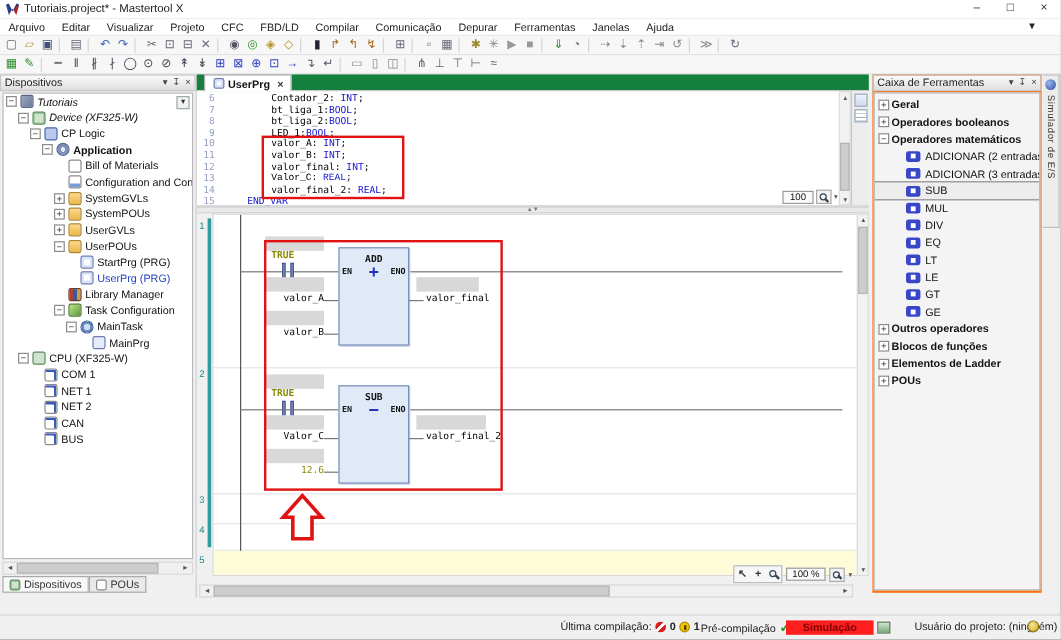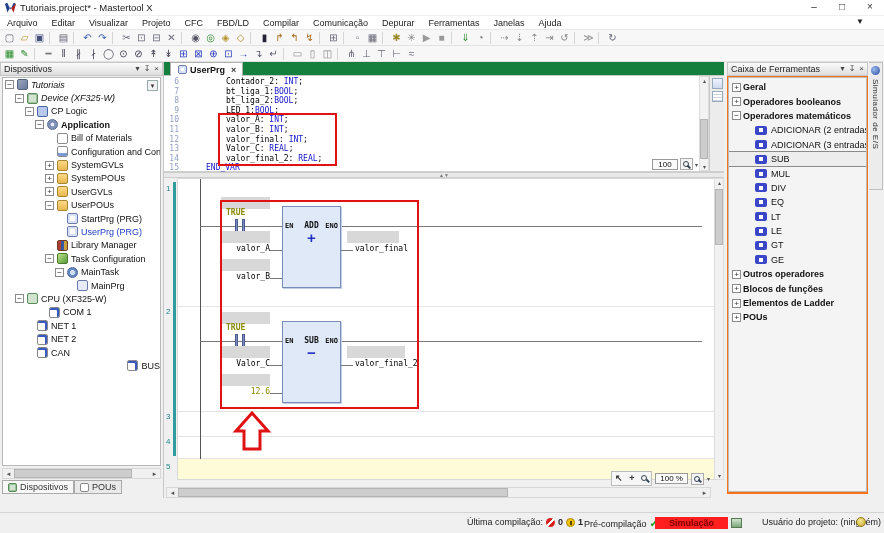--- a/index.html
+++ b/index.html
@@ -109,21 +109,21 @@
   .wire{position:absolute;height:1px;background:#777;}
   .vbox{position:absolute;width:49px;height:12px;background:#d8d8d8;}
   .cval{position:absolute;font:bold 8px "DejaVu Sans Mono",monospace;color:#8a8a00;}
   .contact{position:absolute;width:14px;height:15px;}
   .contact i{position:absolute;top:0;width:3px;height:15px;background:#7d8fc4;border:1px solid #4a5a8c;}
   .contact i:first-child{left:2px;} .contact i:last-child{left:9px;}
   .opd{position:absolute;font:8px "DejaVu Sans Mono",monospace;color:#000;height:10px;line-height:10px;}
   .opd.r{text-align:right;}
   .opd.olive{color:#8a8a00;}
   .fblock{position:absolute;left:104px;width:59px;background:#dfe9f8;border:1px solid #7a8cb8;box-shadow:1px 1px 0 #c4cfe4;}
-  .ftitle{text-align:center;font:bold 8px "DejaVu Sans Mono",monospace;margin-top:14px;}
+  .ftitle{text-align:center;font:bold 8px "DejaVu Sans Mono",monospace;margin-top:4px;}
   .fop{text-align:center;font:bold 15px "Liberation Sans",sans-serif;color:#2030c0;line-height:15px;}
   .fen{position:absolute;left:2px;top:15px;font:bold 7px "DejaVu Sans Mono",monospace;}
   .feno{position:absolute;right:2px;top:15px;font:bold 7px "DejaVu Sans Mono",monospace;}
   .redrect{position:absolute;left:42px;top:21px;width:199px;height:209px;border:2.5px solid #e01212;pointer-events:none;}
   .redarrow{position:absolute;left:54px;top:232px;pointer-events:none;}
   .ltools{position:absolute;right:14px;bottom:4px;display:flex;align-items:center;gap:3px;}
   .ltoolgrp{display:flex;border:1px solid #bbb;background:#f6f6f6;}
   .ltool{width:13px;height:13px;font-size:9px;line-height:12px;text-align:center;color:#333;position:relative;}
   .ladder .vscroll{right:0;top:0;height:302px;}
   .ladder .vthumb{top:10px;height:56px;}
@@ -486,41 +486,41 @@
           <div class="trow" style="padding-left: 62px;">
             <span class="expander noexp"></span>
             <span class="ticon ic-prgref"></span>
             <span class="tlabel">MainPrg</span>
           </div>
           <div class="trow" style="padding-left: 12px;">
             <span class="expander">−</span>
             <span class="ticon ic-cpu"></span>
             <span class="tlabel">CPU (XF325-W)</span>
           </div>
-          <div class="trow" style="padding-left: 34px;">
+          <div class="trow" style="padding-left: 22px;">
             <span class="expander noexp"></span>
             <span class="ticon ic-port"></span>
             <span class="tlabel">COM 1</span>
           </div>
           <div class="trow" style="padding-left: 22px;">
             <span class="expander noexp"></span>
             <span class="ticon ic-port"></span>
             <span class="tlabel">NET 1</span>
           </div>
           <div class="trow" style="padding-left: 22px;">
             <span class="expander noexp"></span>
             <span class="ticon ic-port"></span>
             <span class="tlabel">NET 2</span>
           </div>
           <div class="trow" style="padding-left: 22px;">
             <span class="expander noexp"></span>
             <span class="ticon ic-port"></span>
             <span class="tlabel">CAN</span>
           </div>
-          <div class="trow" style="padding-left: 22px; justify-content: flex-end;">
+          <div class="trow" style="padding-left: 22px;">
             <span class="expander noexp"></span>
             <span class="ticon ic-port"></span>
             <span class="tlabel">BUS</span>
           </div>
         </div>
       <span class="rootdrop">▾</span>
     </div>
     <div class="hscroll devhscroll">
       <span class="sarrow">◂</span>
       <span class="sthumb"></span>
@@ -573,21 +573,21 @@
           <div class="cl">
             <span class="ln">11</span>
             <span class="ct" style="padding-left: 44px;"><span class="cpre">valor_B: </span><span class="kw">INT</span><span class="cpost">;</span></span>
           </div>
           <div class="cl">
             <span class="ln">12</span>
             <span class="ct" style="padding-left: 44px;"><span class="cpre">valor_final: </span><span class="kw">INT</span><span class="cpost">;</span></span>
           </div>
           <div class="cl">
             <span class="ln">13</span>
-            <span class="ct" style="padding-left: 44px;"><span class="cpre">Valor_C: </span><span class="kw">REAL</span><span class="cpost">;</span></span>
+            <span class="ct" style="padding-left: 44px; font-family: Liberation Mono, monospace;"><span class="cpre">Valor_C: </span><span class="kw">REAL</span><span class="cpost">;</span></span>
           </div>
           <div class="cl">
             <span class="ln">14</span>
             <span class="ct" style="padding-left: 44px;"><span class="cpre">valor_final_2: </span><span class="kw">REAL</span><span class="cpost">;</span></span>
           </div>
           <div class="cl">
             <span class="ln">15</span>
             <span class="ct" style="padding-left: 24px;"><span class="cpre"></span><span class="kw">END_VAR</span><span class="cpost"></span></span>
           </div>
         </div>

